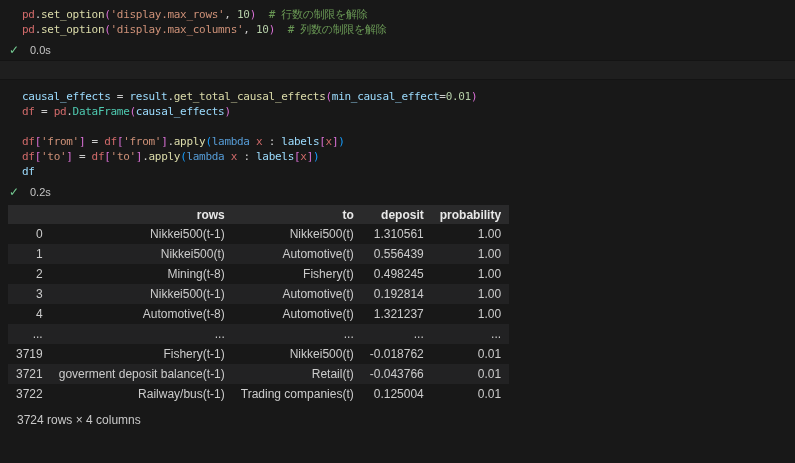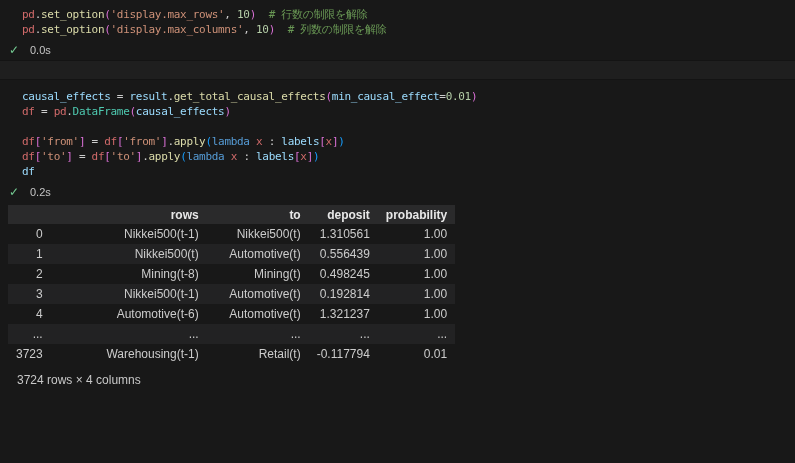--- a/index.html
+++ b/index.html
@@ -97,48 +97,62 @@
         <tr>
           <td>1</td>
           <td>Nikkei500(t)</td>
           <td>Automotive(t)</td>
           <td>0.556439</td>
           <td>1.00</td>
         </tr>
         <tr>
           <td>2</td>
           <td>Mining(t-8)</td>
-          <td>Mining(t)</td>
+          <td>Fishery(t)</td>
           <td>0.498245</td>
           <td>1.00</td>
         </tr>
         <tr>
           <td>3</td>
           <td>Nikkei500(t-1)</td>
           <td>Automotive(t)</td>
           <td>0.192814</td>
           <td>1.00</td>
         </tr>
         <tr>
           <td>4</td>
-          <td>Automotive(t-6)</td>
+          <td>Automotive(t-8)</td>
           <td>Automotive(t)</td>
           <td>1.321237</td>
           <td>1.00</td>
         </tr>
         <tr>
           <td>...</td>
           <td>...</td>
           <td>...</td>
           <td>...</td>
           <td>...</td>
         </tr>
         <tr>
-          <td>3723</td>
-          <td>Warehousing(t-1)</td>
+          <td>3719</td>
+          <td>Fishery(t-1)</td>
+          <td>Nikkei500(t)</td>
+          <td>-0.018762</td>
+          <td>0.01</td>
+        </tr>
+        <tr>
+          <td>3721</td>
+          <td>goverment deposit balance(t-1)</td>
           <td>Retail(t)</td>
-          <td>-0.117794</td>
+          <td>-0.043766</td>
+          <td>0.01</td>
+        </tr>
+        <tr>
+          <td>3722</td>
+          <td>Railway/bus(t-1)</td>
+          <td>Trading companies(t)</td>
+          <td>0.125004</td>
           <td>0.01</td>
         </tr>
       </tbody>
   </table>
   <div class="df-footer">3724 rows × 4 columns</div>
 </div>
 
 </body></html>

